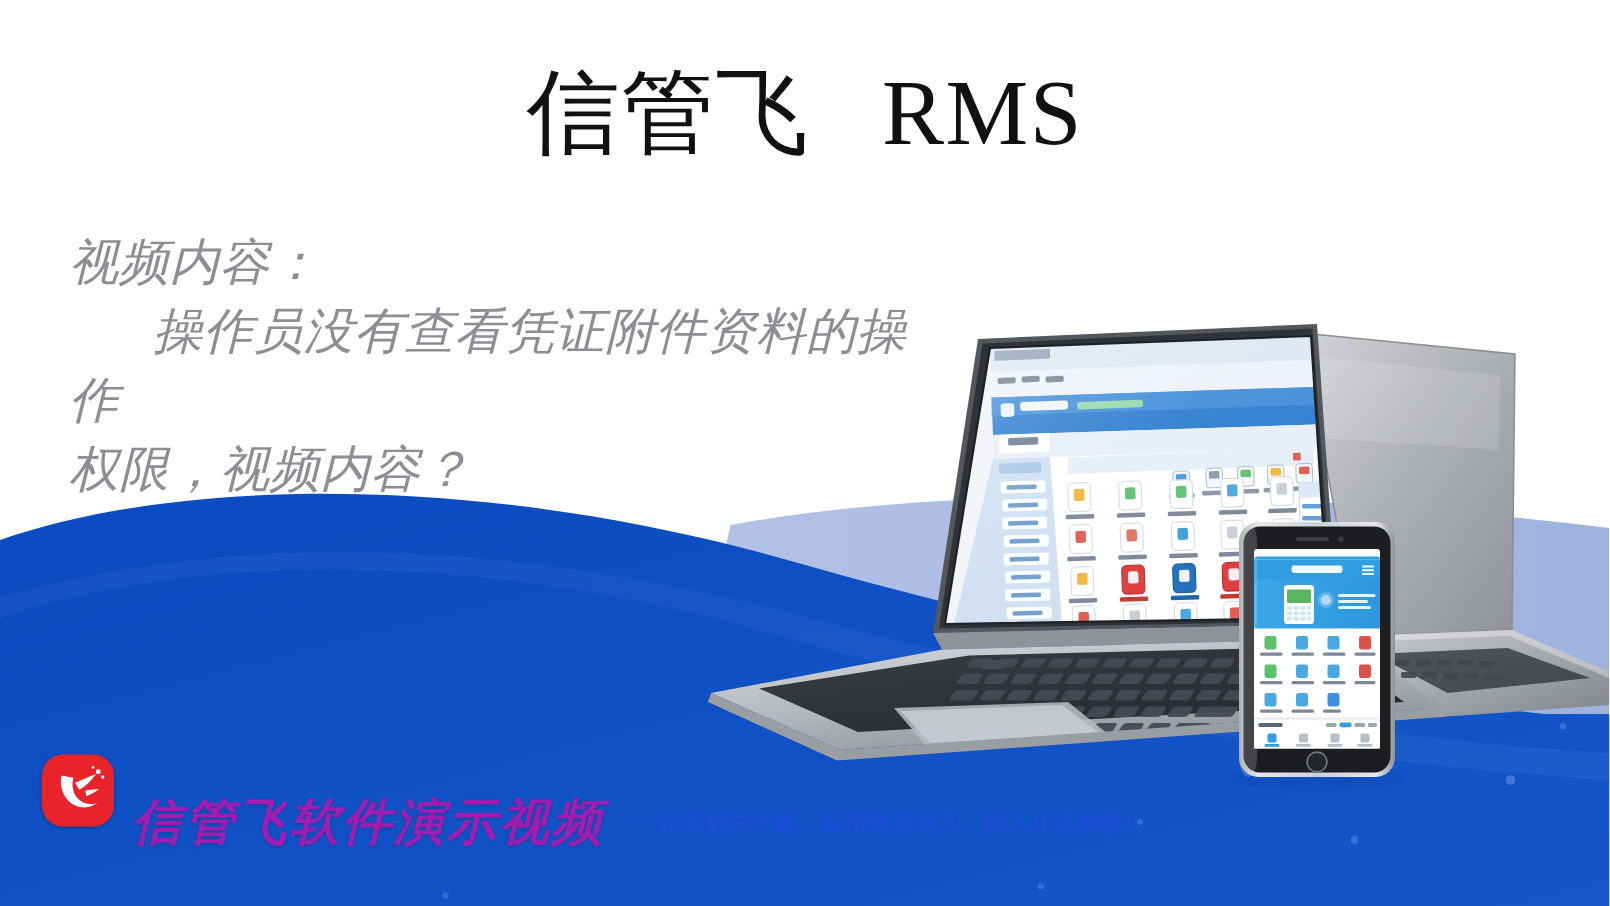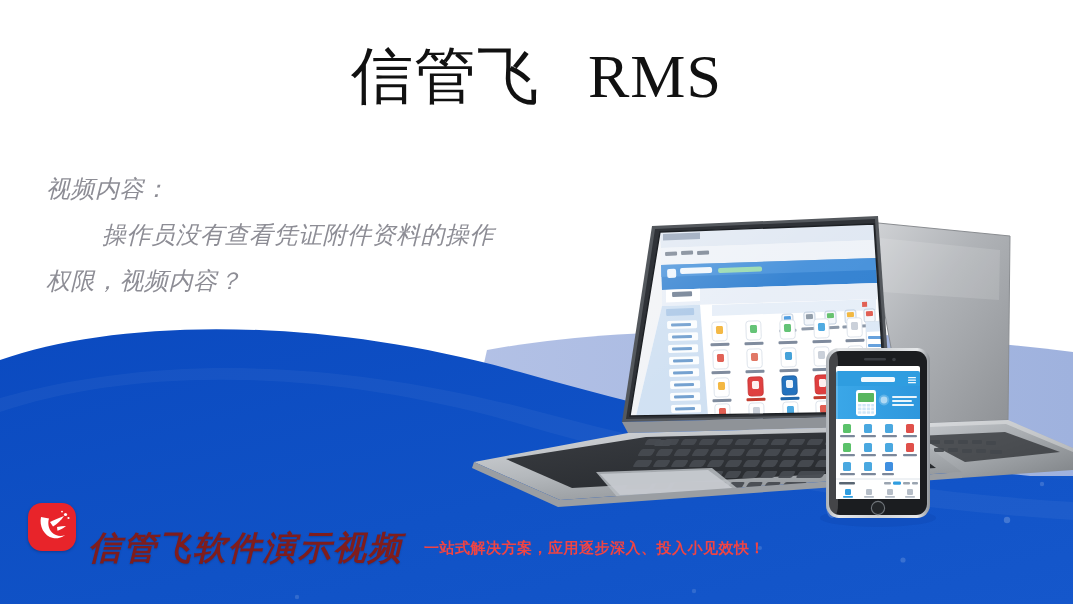--- a/index.html
+++ b/index.html
@@ -19,23 +19,23 @@
     position:absolute;left:0;top:44px;width:1073px;
     text-align:center;
     font-family:"Liberation Serif","DejaVu Serif",serif;
     font-size:62px;line-height:1.05;color:#111;
     letter-spacing:1px;white-space:nowrap;
   }
   .title .lat{font-family:"Liberation Serif","DejaVu Serif",serif;margin-left:48px;}
 
   
   .copy{
-    position:absolute;left:46px;top:166px;width:580px;
+    position:absolute;left:46px;top:152px;width:580px;
     color:#8d8d95;font-style:italic;font-weight:400;
-    font-size:24px;line-height:46px;letter-spacing:.5px;
+    font-size:33px;line-height:46px;letter-spacing:.5px;
   }
   .copy .l2{display:block;text-indent:56px;}
   .copy .l1{display:block;}
 
   
   .devices{position:absolute;left:0;top:0;width:1073px;height:604px;pointer-events:none;}
 
   
   .footer{
     position:absolute;left:0;bottom:0;width:1073px;height:120px;
@@ -43,29 +43,29 @@
   .brand{
     position:absolute;left:28px;bottom:40px;
     display:flex;align-items:center;gap:12px;
   }
   .logo{
     width:48px;height:48px;border-radius:14px;
     background:#e8242a;position:relative;flex:0 0 auto;
     box-shadow:0 1px 3px rgba(0,0,0,.25);
   }
   .brandtext{
-    color:#7f1d1d;font-weight:bold;font-style:italic;
+    color:#a21caf;font-weight:bold;font-style:italic;
     font-size:33px;letter-spacing:2px;line-height:1;
     text-shadow:0 1px 2px rgba(0,0,0,.18);
     white-space:nowrap;
     margin-top:41px;
   }
   .tagline{
     position:absolute;left:424px;bottom:46px;
-    color:#ef4444;font-weight:bold;font-size:15px;
+    color:#1d4ed8;font-weight:bold;font-size:15px;
     letter-spacing:.5px;white-space:nowrap;
     font-style:normal;
   }
 </style>
 </head>
 <body>
 
 <div class="stage">
 
   <svg class="waves" viewBox="0 0 1073 604" width="1073" height="604" preserveAspectRatio="none" aria-hidden="true">

